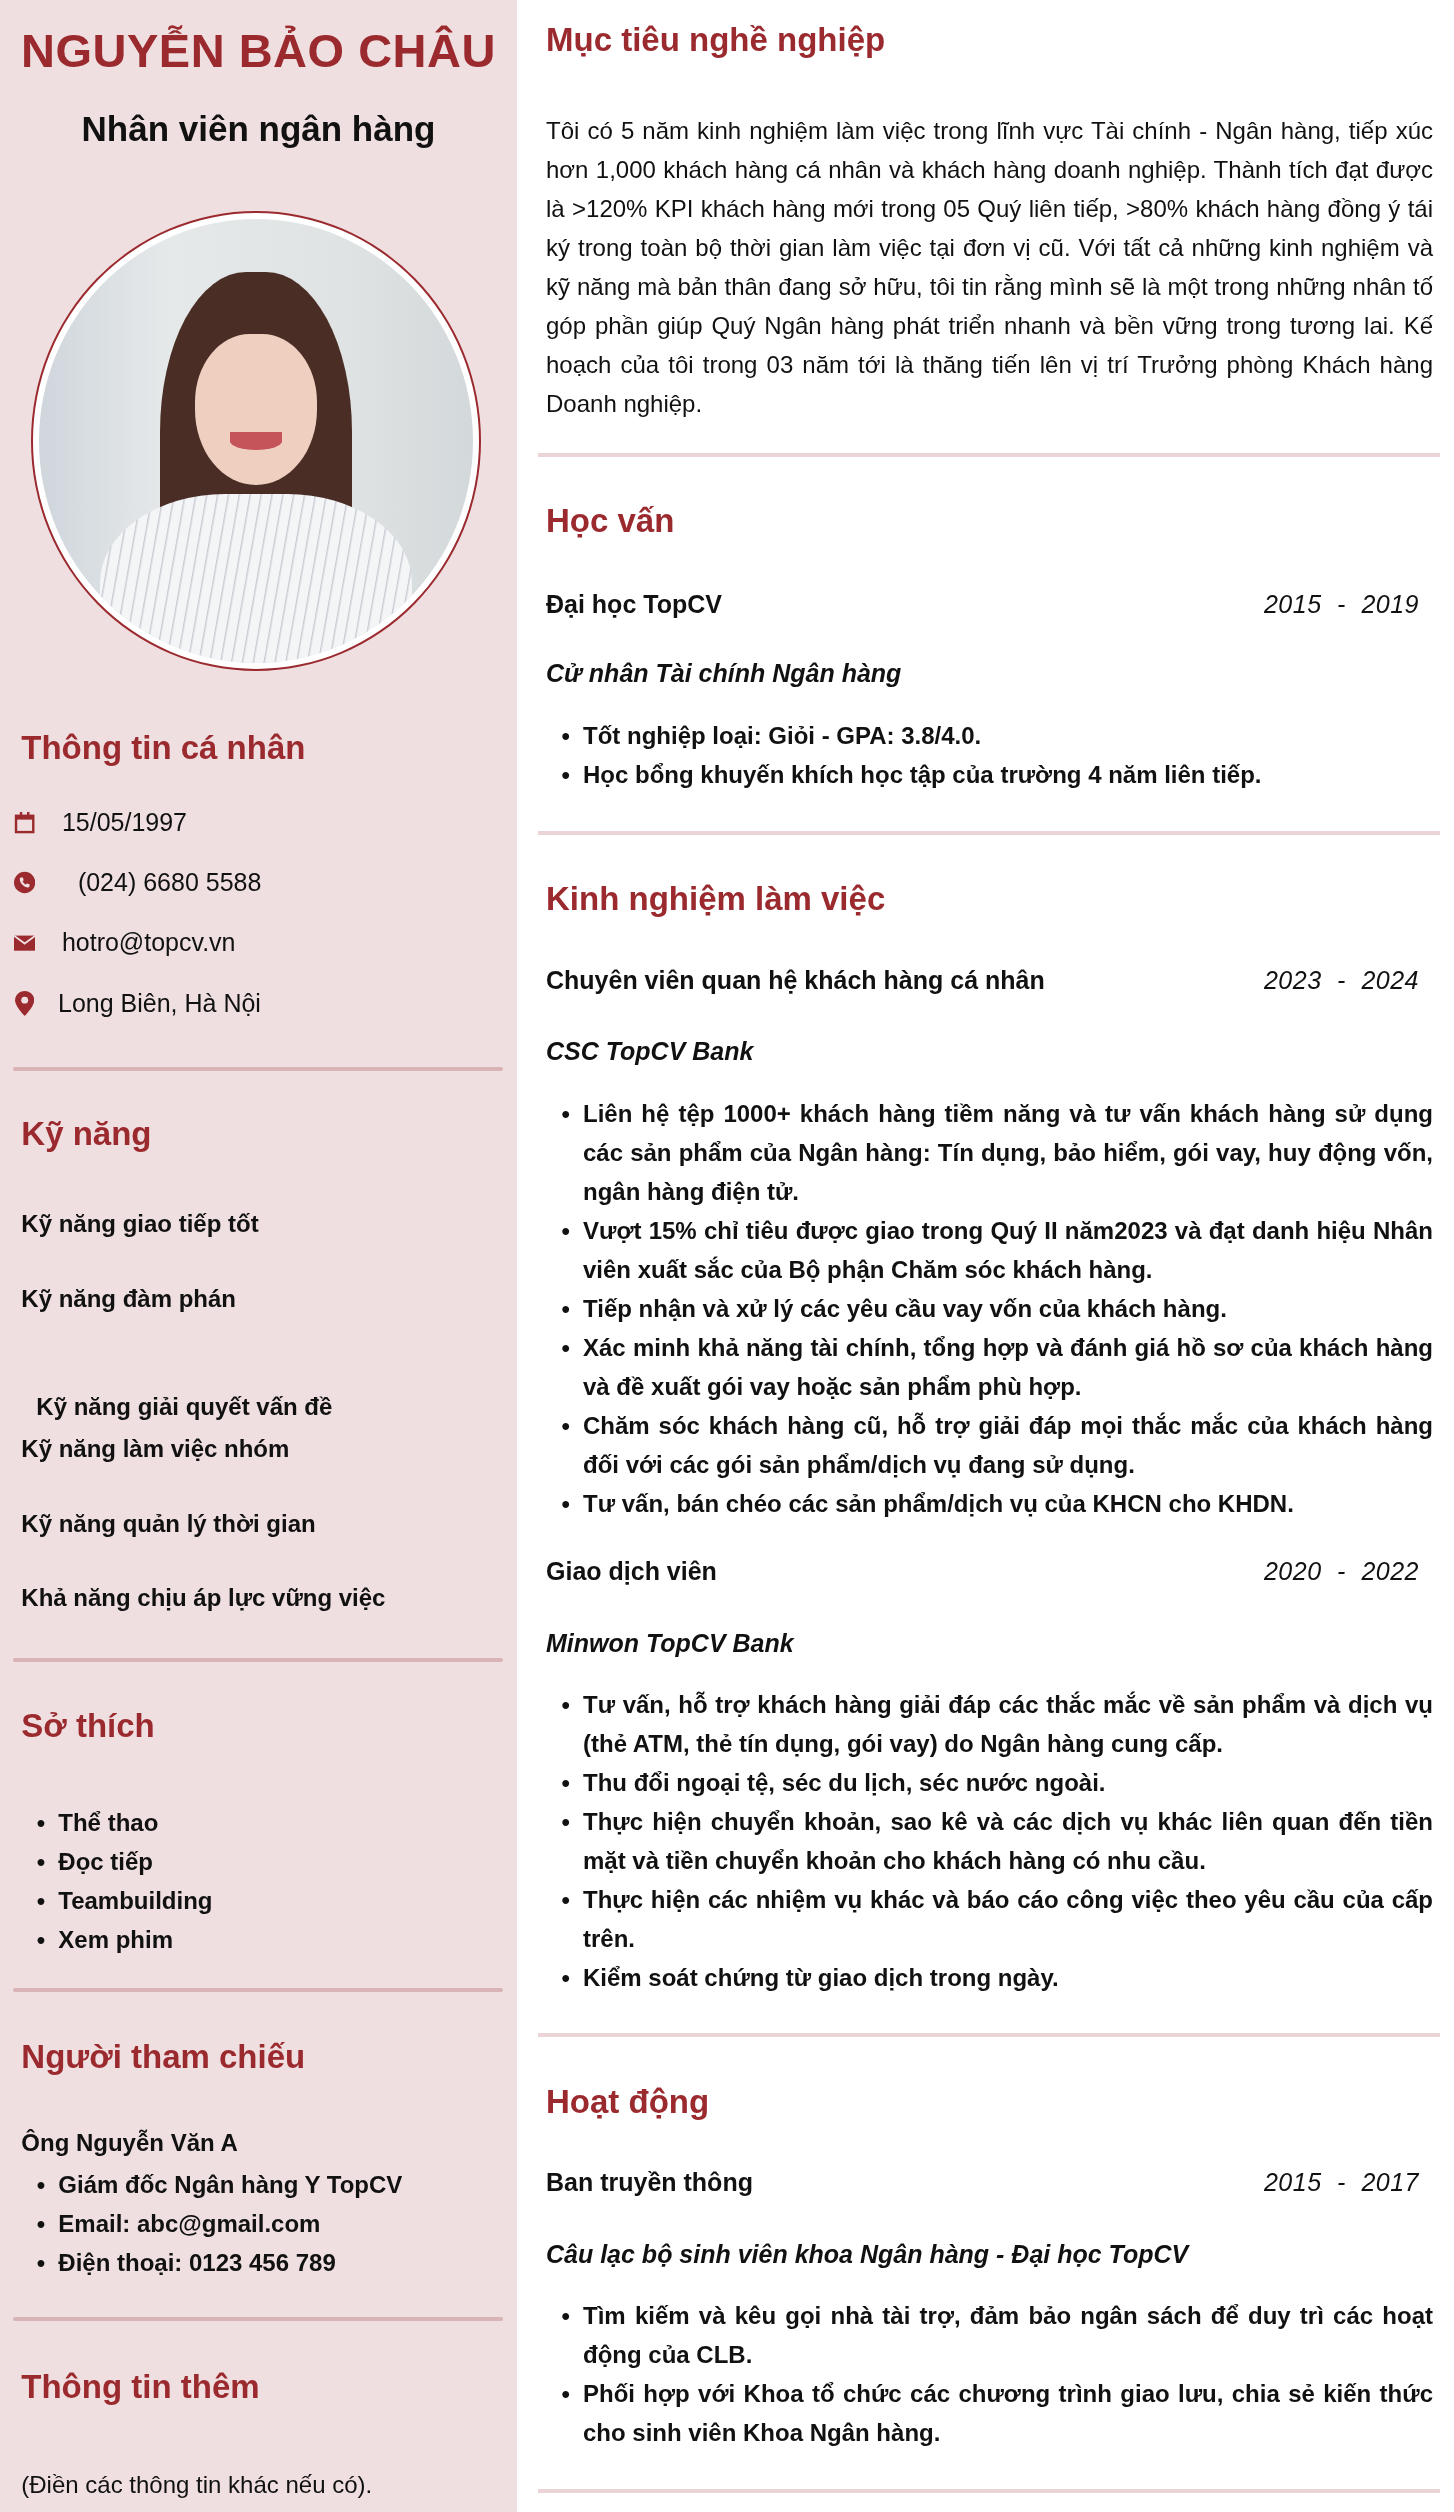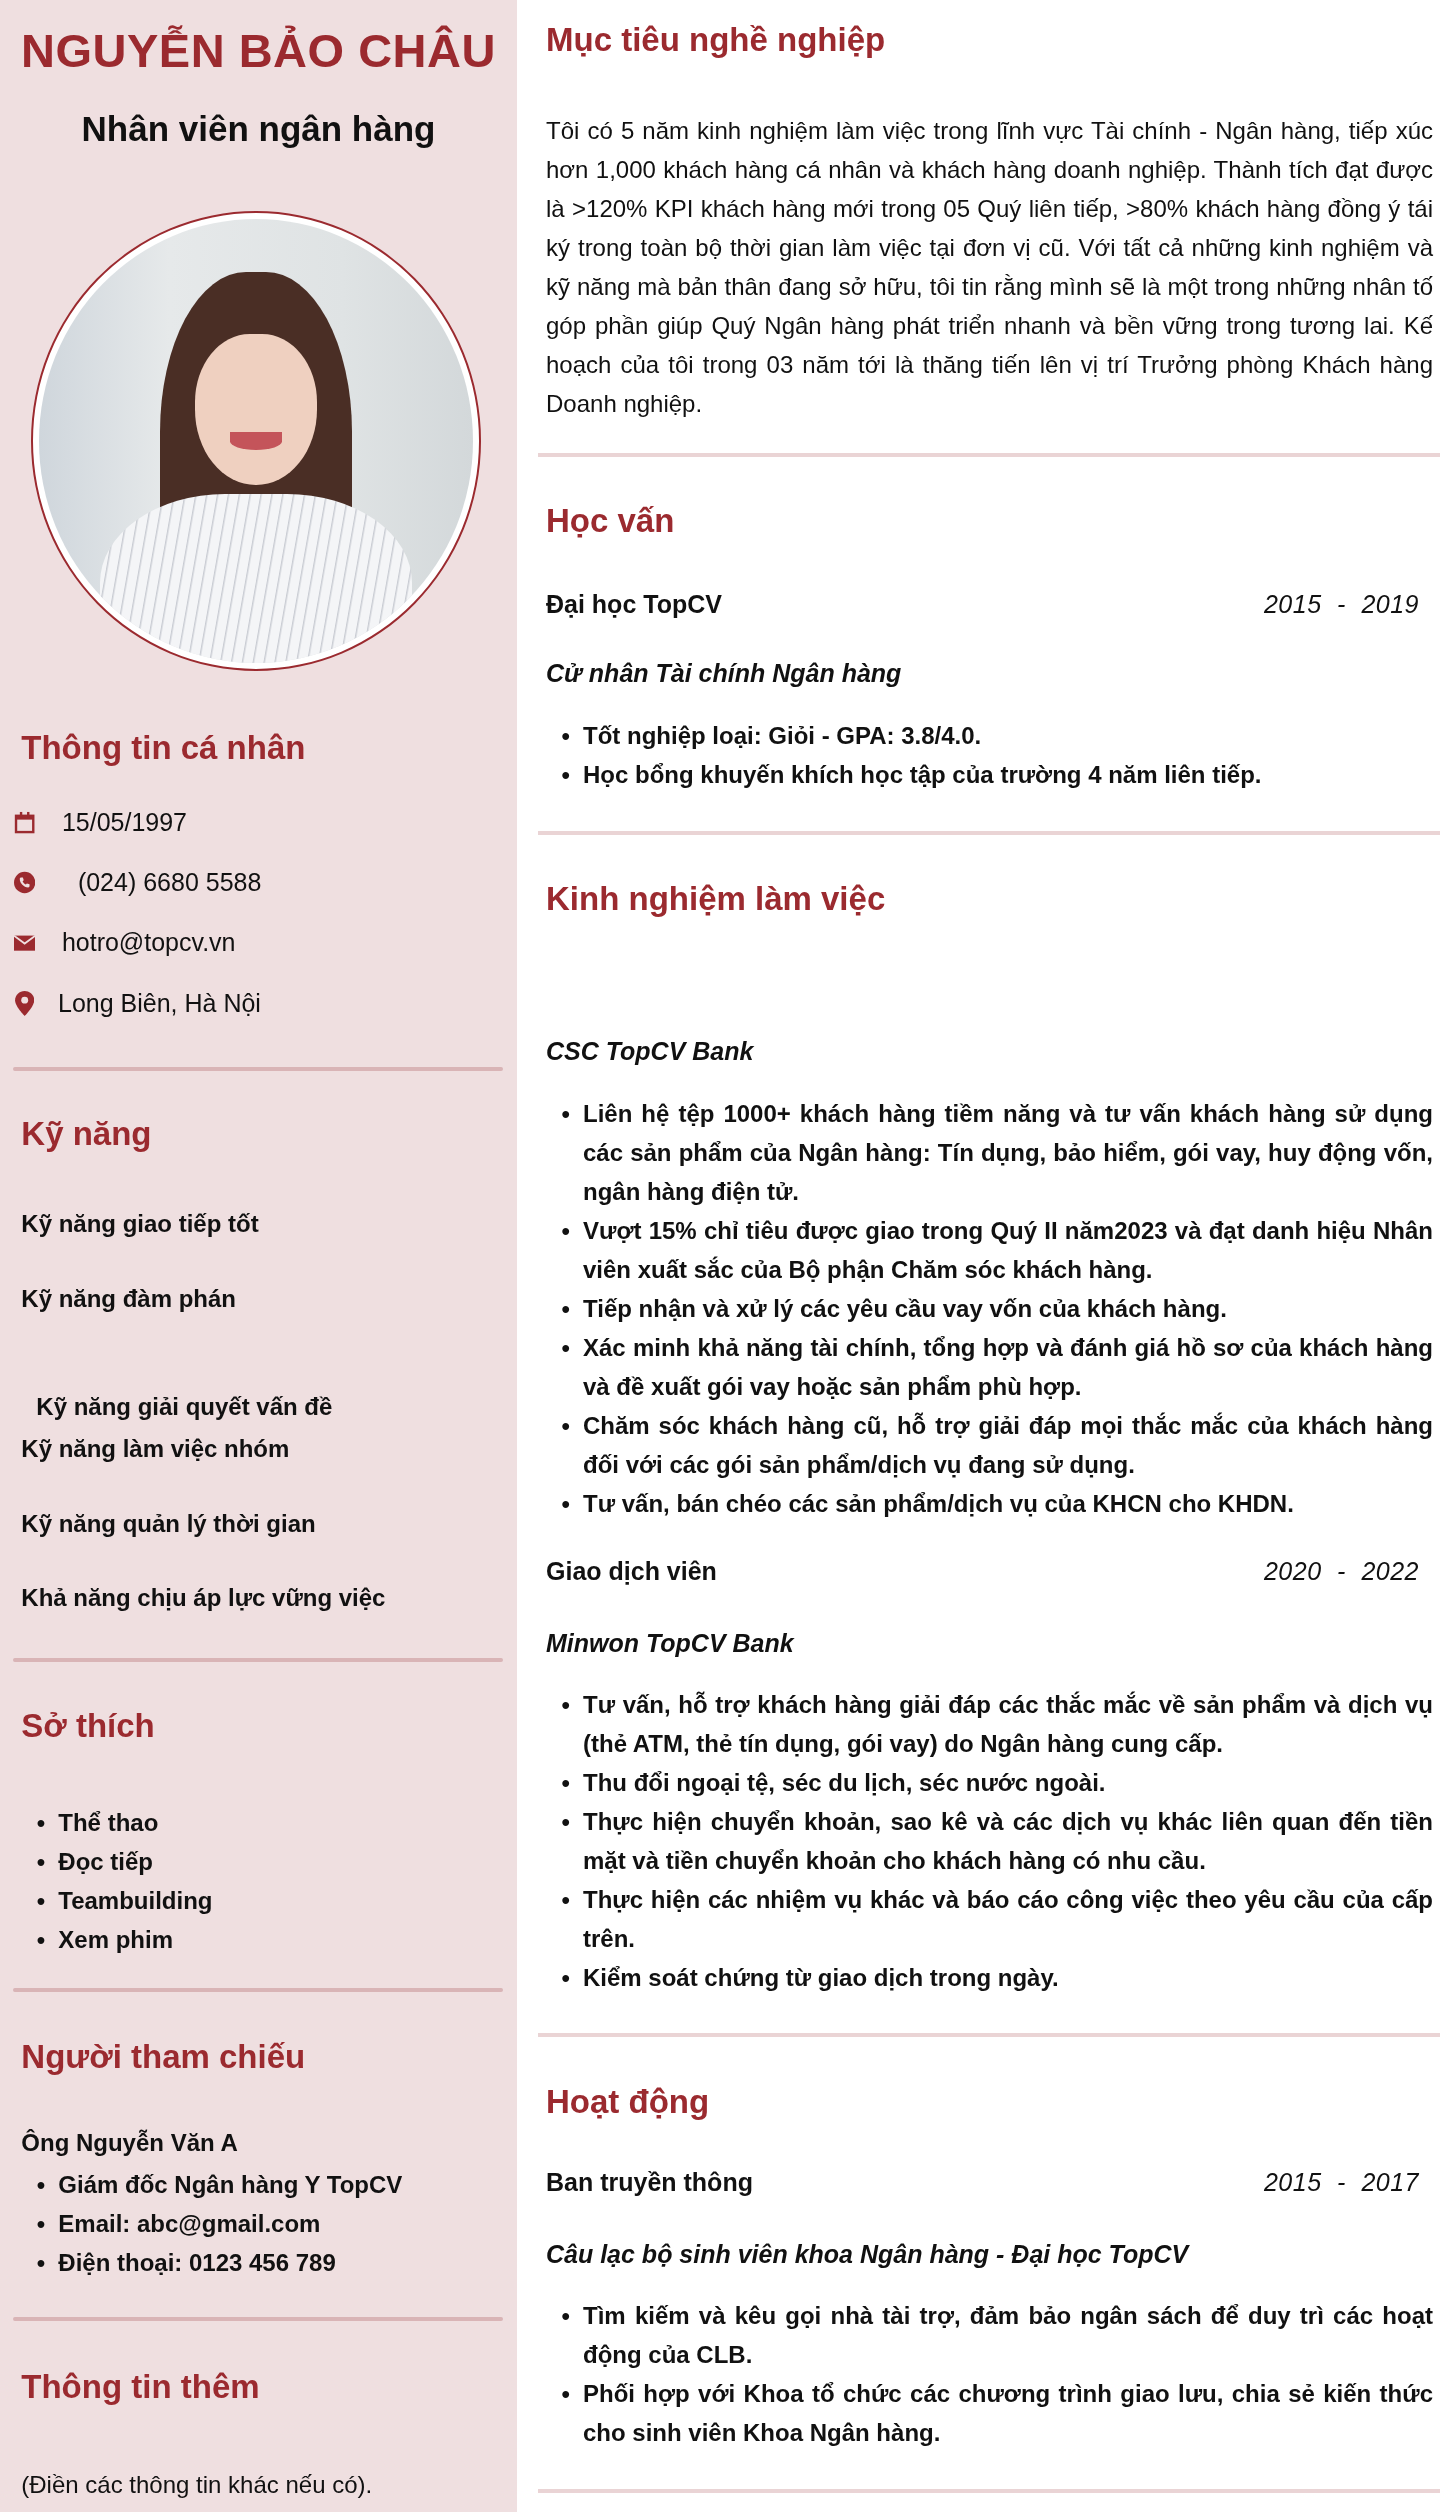--- a/index.html
+++ b/index.html
@@ -156,20 +156,24 @@
   </div>
   <div class="abs entry-sub" style="top:659px;">Cử nhân Tài chính Ngân hàng</div>
   <ul class="abs bullet-list main-list" style="top:716px;">
     <li>Tốt nghiệp loại: Giỏi - GPA: 3.8/4.0.</li>
     <li>Học bổng khuyến khích học tập của trường 4 năm liên tiếp.</li>
   </ul>
   <div class="abs main-divider" style="top:831px;"></div>
 
   <div class="abs main-heading" style="top:880px;">Kinh nghiệm làm việc</div>
 
+  <div class="abs entry-row" style="top:966px;">
+    <span class="entry-title">Chuyên viên quan hệ khách hàng cá nhân</span>
+    <span class="entry-date"><span>2023</span><span class="sep">-</span><span>2024</span></span>
+  </div>
   <div class="abs entry-sub" style="top:1037px;">CSC TopCV Bank</div>
   <ul class="abs bullet-list main-list" style="top:1094px;">
     <li>Liên hệ tệp 1000+ khách hàng tiềm năng và tư vấn khách hàng sử dụng các sản phẩm của Ngân hàng: Tín dụng, bảo hiểm, gói vay, huy động vốn, ngân hàng điện tử.</li>
     <li>Vượt 15% chỉ tiêu được giao trong Quý II năm2023 và đạt danh hiệu Nhân viên xuất sắc của Bộ phận Chăm sóc khách hàng.</li>
     <li>Tiếp nhận và xử lý các yêu cầu vay vốn của khách hàng.</li>
     <li>Xác minh khả năng tài chính, tổng hợp và đánh giá hồ sơ của khách hàng và đề xuất gói vay hoặc sản phẩm phù hợp.</li>
     <li>Chăm sóc khách hàng cũ, hỗ trợ giải đáp mọi thắc mắc của khách hàng đối với các gói sản phẩm/dịch vụ đang sử dụng.</li>
     <li>Tư vấn, bán chéo các sản phẩm/dịch vụ của KHCN cho KHDN.</li>
   </ul>
 

